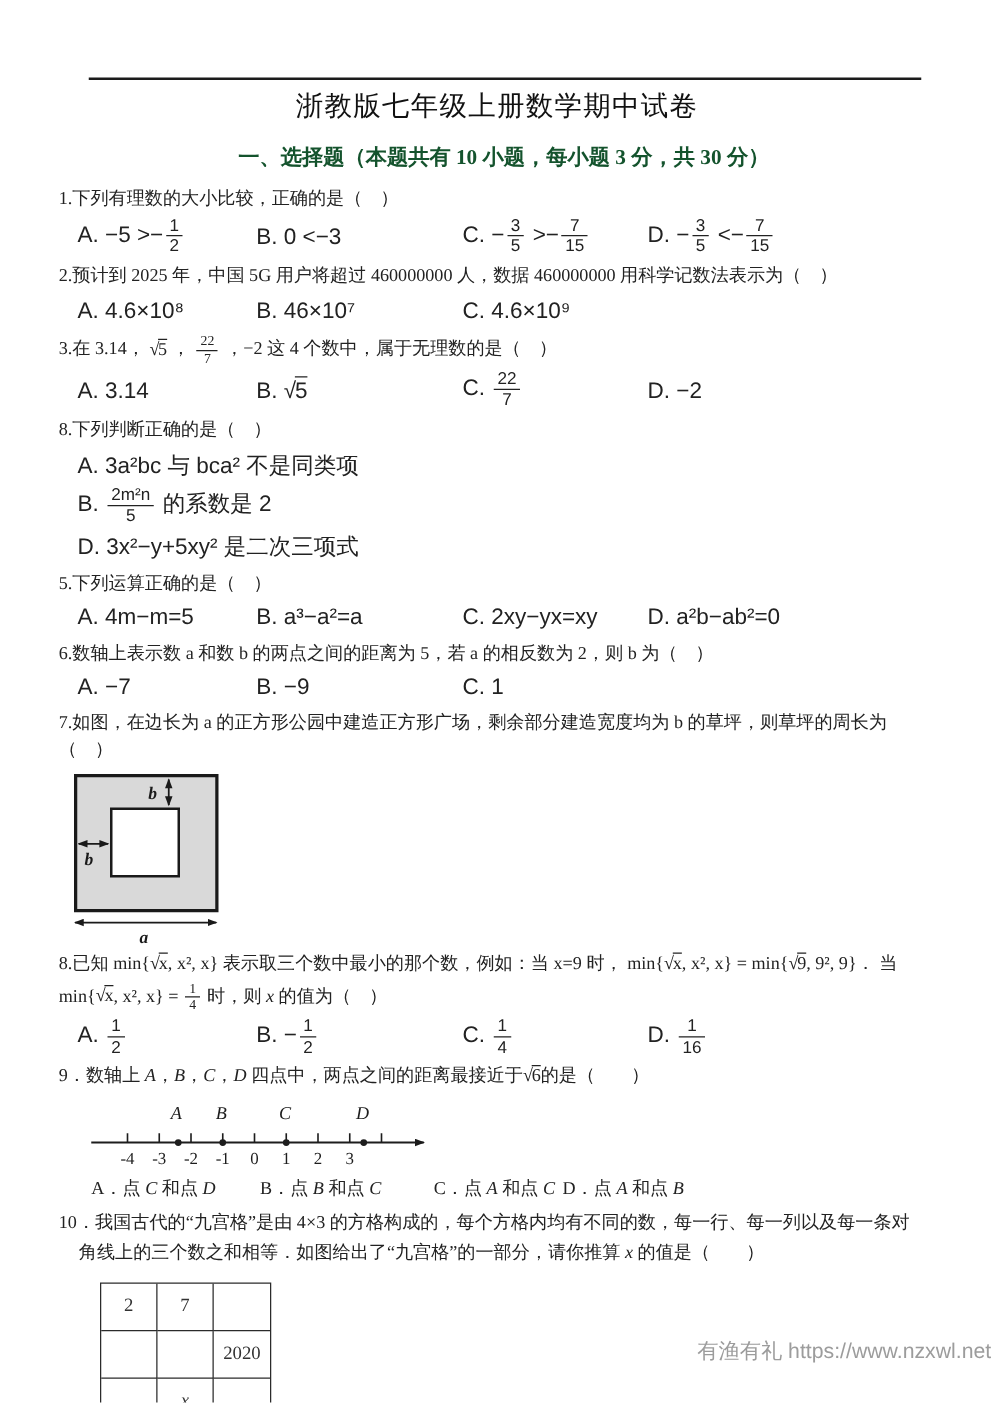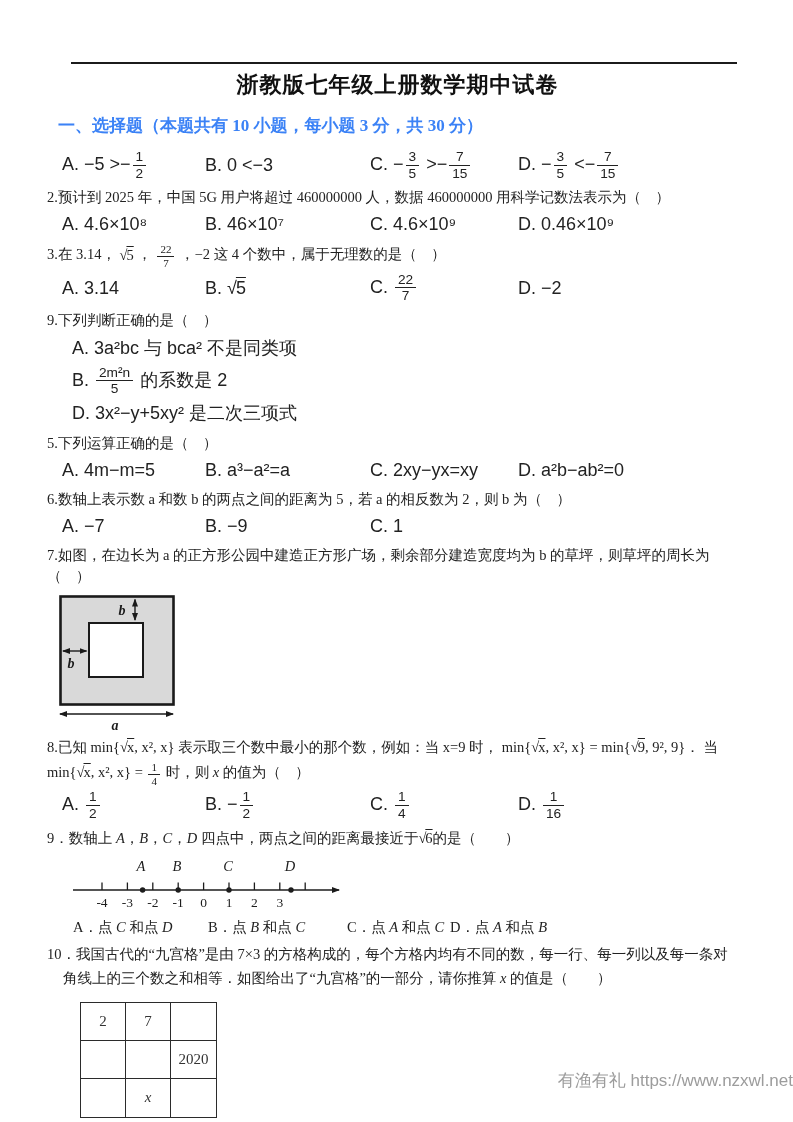--- a/index.html
+++ b/index.html
@@ -4,31 +4,31 @@
 <style>
   html,body{margin:0;padding:0;background:#ffffff;}
   body{
     width:793px;height:1122px;position:relative;overflow:hidden;
     font-family:"Liberation Serif","DejaVu Serif",serif;
     color:#222;
   }
   .topline{position:absolute;top:62px;left:71px;width:666px;height:0;
     border-top:2px solid #1b1b1b;}
   .content{padding:70px 45px 0 47px;}
-  .title{font-size:22px;font-weight:bold;text-align:center;color:#111;
+  .title{font-size:22px;font-weight:normal;text-align:center;color:#111;
     letter-spacing:1px;margin:0 0 14px 0;}
-  .section{font-size:17px;font-weight:bold;color:#3b82f6;margin:0 0 12px 11px;}
+  .section{font-size:17px;font-weight:bold;color:#14532d;margin:0 0 12px 11px;text-align:center;}
   .q{font-size:14.5px;margin-bottom:5px;}
   .stem{line-height:1.5;margin-bottom:2px;}
   .stem.indent{margin-left:16px;}
   .opts{display:grid;grid-template-columns:143px 165px 148px 1fr;
     margin-left:15px;align-items:center;line-height:1.45;
     margin-top:2px;margin-bottom:6px;}
   .opts.q9cols{grid-template-columns:135px 139px 103px 1fr;margin-left:26px;}
-  .optv{margin-left:25px;line-height:1.6;margin-bottom:2px;}
+  .optv{margin-left:15px;line-height:1.6;margin-bottom:2px;}
   .sans{font-family:"Liberation Sans","DejaVu Sans",sans-serif;font-size:18px;}
   .it{font-style:italic;}
   
   .frac{display:inline-flex;flex-direction:column;text-align:center;
     vertical-align:middle;font-size:0.76em;line-height:1.15;margin:0 2px;}
   .frac .fnum{display:block;padding:0 3px;border-bottom:1px solid currentColor;}
   .frac .fden{display:block;padding:0 3px;}
   
   .sqrt{white-space:nowrap;}
   .sqrt .rsym{margin-right:-1px;}
@@ -54,20 +54,21 @@
 <body>
 
 <div class="page">
   <div class="topline"></div>
   <div class="content">
 
     <div class="title">浙教版七年级上册数学期中试卷</div>
     <div class="section">一、选择题（本题共有 10 小题，每小题 3 分，共 30 分）</div>
 
     <div class="q">
+      <div class="stem">1.下列有理数的大小比较，正确的是（　）</div>
       <div class="opts sans">
         <span>A. −5 &gt;−<span class="frac">
               <span class="fnum">1</span>
               <span class="fden">2</span>
             </span></span>
         <span>B. 0 &lt;−3</span>
         <span>C. −<span class="frac">
               <span class="fnum">3</span>
               <span class="fden">5</span>
             </span> &gt;−<span class="frac">
@@ -83,42 +84,41 @@
             </span></span>
       </div>
     </div>
 
     <div class="q">
       <div class="stem">2.预计到 2025 年，中国 5G 用户将超过 460000000 人，数据 460000000 用科学记数法表示为（　）</div>
       <div class="opts sans">
         <span>A. 4.6×10⁸</span>
         <span>B. 46×10⁷</span>
         <span>C. 4.6×10⁹</span>
-        <span>D. 0.46×10⁹</span>
       </div>
     </div>
 
     <div class="q">
       <div class="stem">3.在 3.14，  <span class="sqrt"><span class="rsym">√</span><span class="rad">5</span></span> ， <span class="frac">
             <span class="fnum">22</span>
             <span class="fden">7</span>
           </span> ，−2 这 4 个数中，属于无理数的是（　）</div>
       <div class="opts sans">
         <span>A. 3.14</span>
         <span>B. <span class="sqrt"><span class="rsym">√</span><span class="rad">5</span></span></span>
         <span>C. <span class="frac">
               <span class="fnum">22</span>
               <span class="fden">7</span>
             </span></span>
         <span>D. −2</span>
       </div>
     </div>
 
     <div class="q">
-      <div class="stem">9.下列判断正确的是（　）</div>
+      <div class="stem">8.下列判断正确的是（　）</div>
       <div class="optv sans">A. 3a²bc 与 bca² 不是同类项</div>
       <div class="optv sans">B. <span class="frac">
             <span class="fnum">2m²n</span>
             <span class="fden">5</span>
           </span> 的系数是 2</div>
       <div class="optv sans">D. 3x²−y+5xy² 是二次三项式</div>
     </div>
 
     <div class="q">
       <div class="stem">5.下列运算正确的是（　）</div>
@@ -223,21 +223,21 @@
       </svg>
       <div class="opts q9cols">
         <span>A．点 <span class="it">C</span> 和点 <span class="it">D</span></span>
         <span>B．点 <span class="it">B</span> 和点 <span class="it">C</span></span>
         <span>C．点 <span class="it">A</span> 和点 <span class="it">C</span></span>
         <span>D．点 <span class="it">A</span> 和点 <span class="it">B</span></span>
       </div>
     </div>
 
     <div class="q">
-      <div class="stem">10．我国古代的“九宫格”是由 7×3 的方格构成的，每个方格内均有不同的数，每一行、每一列以及每一条对</div>
+      <div class="stem">10．我国古代的“九宫格”是由 4×3 的方格构成的，每个方格内均有不同的数，每一行、每一列以及每一条对</div>
       <div class="stem indent">角线上的三个数之和相等．如图给出了“九宫格”的一部分，请你推算 <span class="it">x</span> 的值是（　　）</div>
       <div class="nine">
         <span class="cell">2</span>
         <span class="cell">7</span>
         <span class="cell"></span>
         <span class="cell"></span>
         <span class="cell"></span>
         <span class="cell">2020</span>
         <span class="cell"></span>
         <span class="cell it">x</span>

